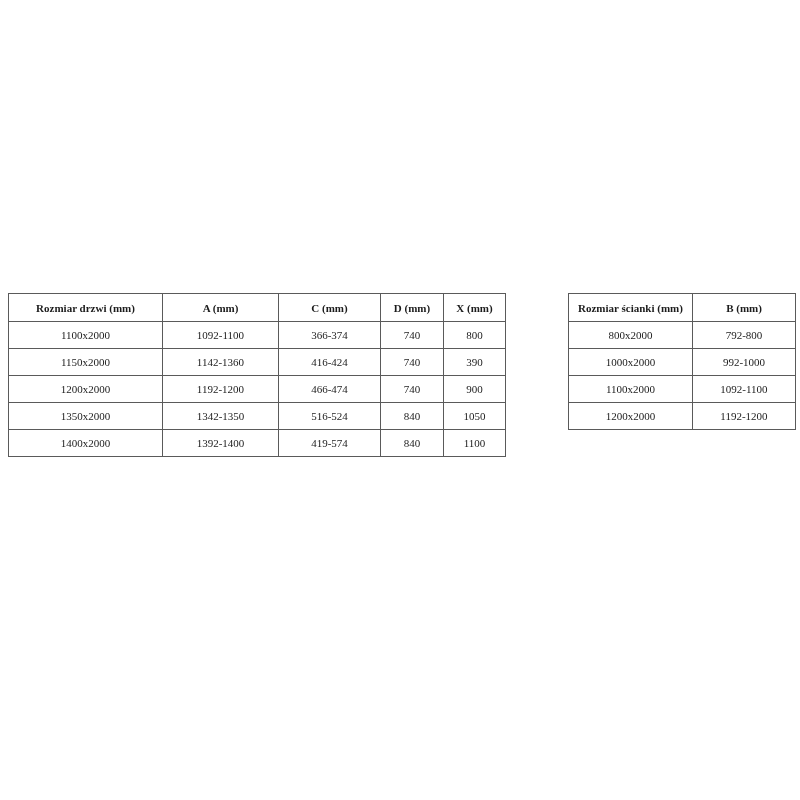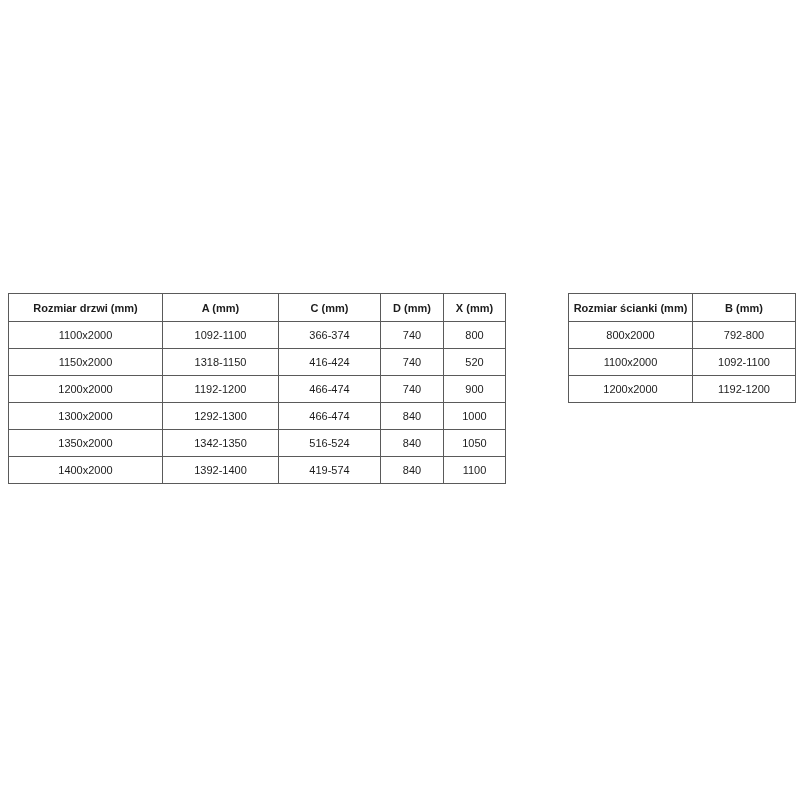--- a/index.html
+++ b/index.html
@@ -9,20 +9,21 @@
     height: 800px;
     background: #ffffff;
     font-family: "Liberation Sans", sans-serif;
   }
   .page {
     position: relative;
     width: 800px;
     height: 800px;
     background: #ffffff;
     overflow: hidden;
+    font-family: Liberation Serif, serif;
   }
   table.spec {
     position: absolute;
     border-collapse: collapse;
     table-layout: fixed;
     font-size: 11px;
     color: #1c1c1c;
   }
   table.spec th, table.spec td {
     border: 1px solid #5a5a5a;
@@ -76,38 +77,31 @@
     <tbody>
       <tr>
         <td>1100x2000</td>
         <td>1092-1100</td>
         <td>366-374</td>
         <td>740</td>
         <td>800</td>
       </tr>
       <tr>
         <td>1150x2000</td>
-        <td>1318-1150</td>
+        <td>1142-1360</td>
         <td>416-424</td>
         <td>740</td>
-        <td>520</td>
+        <td>390</td>
       </tr>
       <tr>
         <td>1200x2000</td>
         <td>1192-1200</td>
         <td>466-474</td>
         <td>740</td>
         <td>900</td>
-      </tr>
-      <tr>
-        <td>1300x2000</td>
-        <td>1292-1300</td>
-        <td>466-474</td>
-        <td>840</td>
-        <td>1000</td>
       </tr>
       <tr>
         <td>1350x2000</td>
         <td>1342-1350</td>
         <td>516-524</td>
         <td>840</td>
         <td>1050</td>
       </tr>
       <tr>
         <td>1400x2000</td>
@@ -129,20 +123,24 @@
         <th>Rozmiar ścianki (mm)</th>
         <th>B (mm)</th>
       </tr>
     </thead>
     <tbody>
       <tr>
         <td>800x2000</td>
         <td>792-800</td>
       </tr>
       <tr>
+        <td>1000x2000</td>
+        <td>992-1000</td>
+      </tr>
+      <tr>
         <td>1100x2000</td>
         <td>1092-1100</td>
       </tr>
       <tr>
         <td>1200x2000</td>
         <td>1192-1200</td>
       </tr>
     </tbody>
   </table>
 

